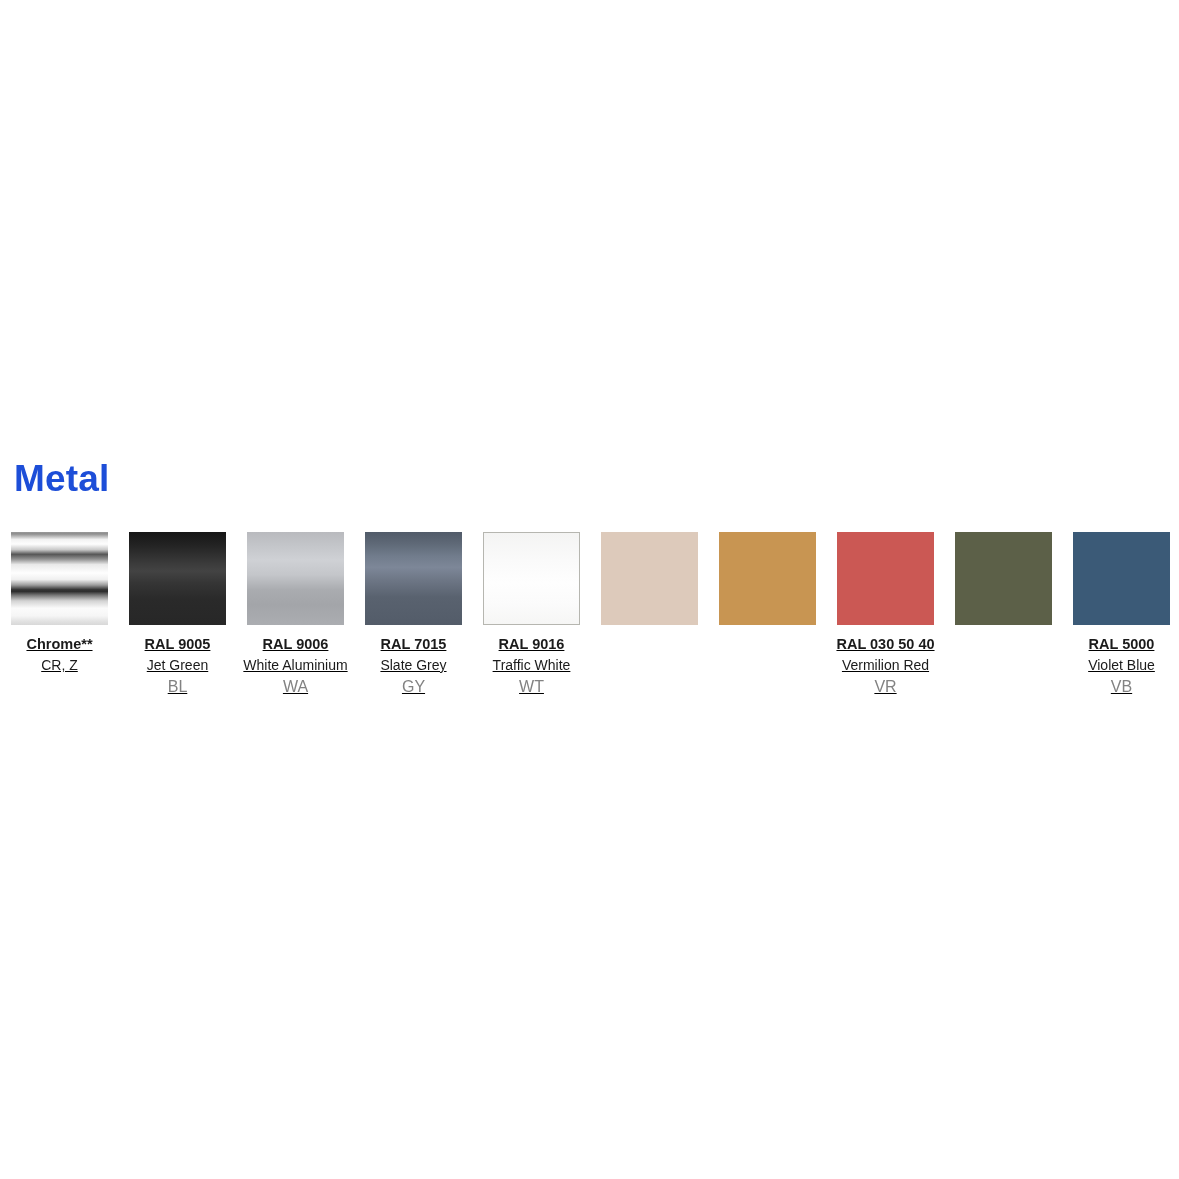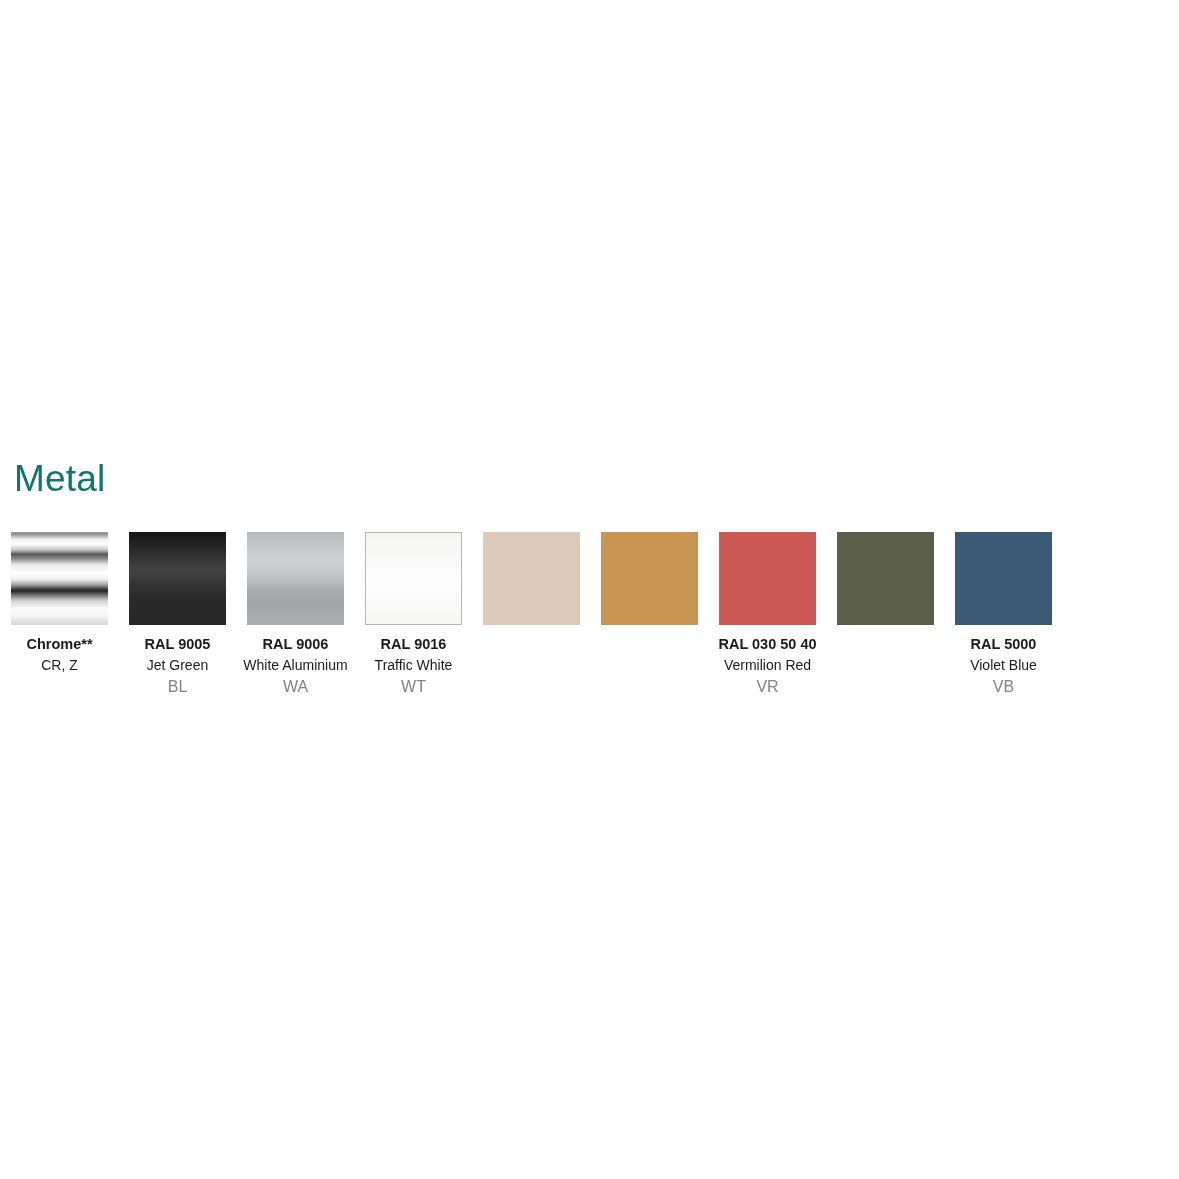--- a/index.html
+++ b/index.html
@@ -19,36 +19,37 @@
     width: 1179px;
     height: 1179px;
   }
 
   
   #section-heading {
     position: absolute;
     left: 14px;
     top: 460px;
     font-size: 37px;
-    font-weight: 400;
+    font-weight: 700;
     letter-spacing: 0.2px;
-    color: #0f766e;
+    color: #1d4ed8;
     line-height: 1;
     white-space: nowrap;
   }
 
   
   #swatch-strip {
     position: absolute;
     left: 11px;
     top: 532px;
     width: 1160px;
     display: flex;
     flex-direction: row;
     align-items: flex-start;
+    text-decoration: underline;
   }
 
   .swatch-cell {
     width: 97px;
     margin-right: 21px;
     display: flex;
     flex-direction: column;
     align-items: center;
   }
   .swatch-cell:last-child { margin-right: 0; }
@@ -123,20 +124,28 @@
       </div>
       <div class="swatch-cell">
         <div class="swatch-chip" style="background: linear-gradient(rgb(185, 186, 190) 0%, rgb(195, 197, 201) 14%, rgb(207, 209, 213) 30%, rgb(196, 198, 202) 46%, rgb(170, 172, 176) 62%, rgb(163, 165, 169) 78%, rgb(171, 173, 177) 100%);"></div>
         <div class="swatch-labels">
           <div class="swatch-code">RAL 9006</div>
           <div class="swatch-name">White Aluminium</div>
           <div class="swatch-abbr">WA</div>
         </div>
       </div>
       <div class="swatch-cell">
+        <div class="swatch-chip" style="background: linear-gradient(rgb(81, 91, 105) 0%, rgb(94, 104, 118) 12%, rgb(113, 124, 140) 26%, rgb(125, 135, 152) 38%, rgb(109, 118, 133) 52%, rgb(89, 98, 111) 70%, rgb(83, 92, 105) 100%);"></div>
+        <div class="swatch-labels">
+          <div class="swatch-code">RAL 7015</div>
+          <div class="swatch-name">Slate Grey</div>
+          <div class="swatch-abbr">GY</div>
+        </div>
+      </div>
+      <div class="swatch-cell">
         <div class="swatch-chip bordered" style="background: linear-gradient(rgb(244, 244, 243) 0%, rgb(250, 250, 250) 30%, rgb(254, 254, 254) 55%, rgb(251, 251, 251) 78%, rgb(246, 246, 245) 100%);"></div>
         <div class="swatch-labels">
           <div class="swatch-code">RAL 9016</div>
           <div class="swatch-name">Traffic White</div>
           <div class="swatch-abbr">WT</div>
         </div>
       </div>
       <div class="swatch-cell">
         <div class="swatch-chip" style="background: rgb(221, 202, 187);"></div>
       </div>

